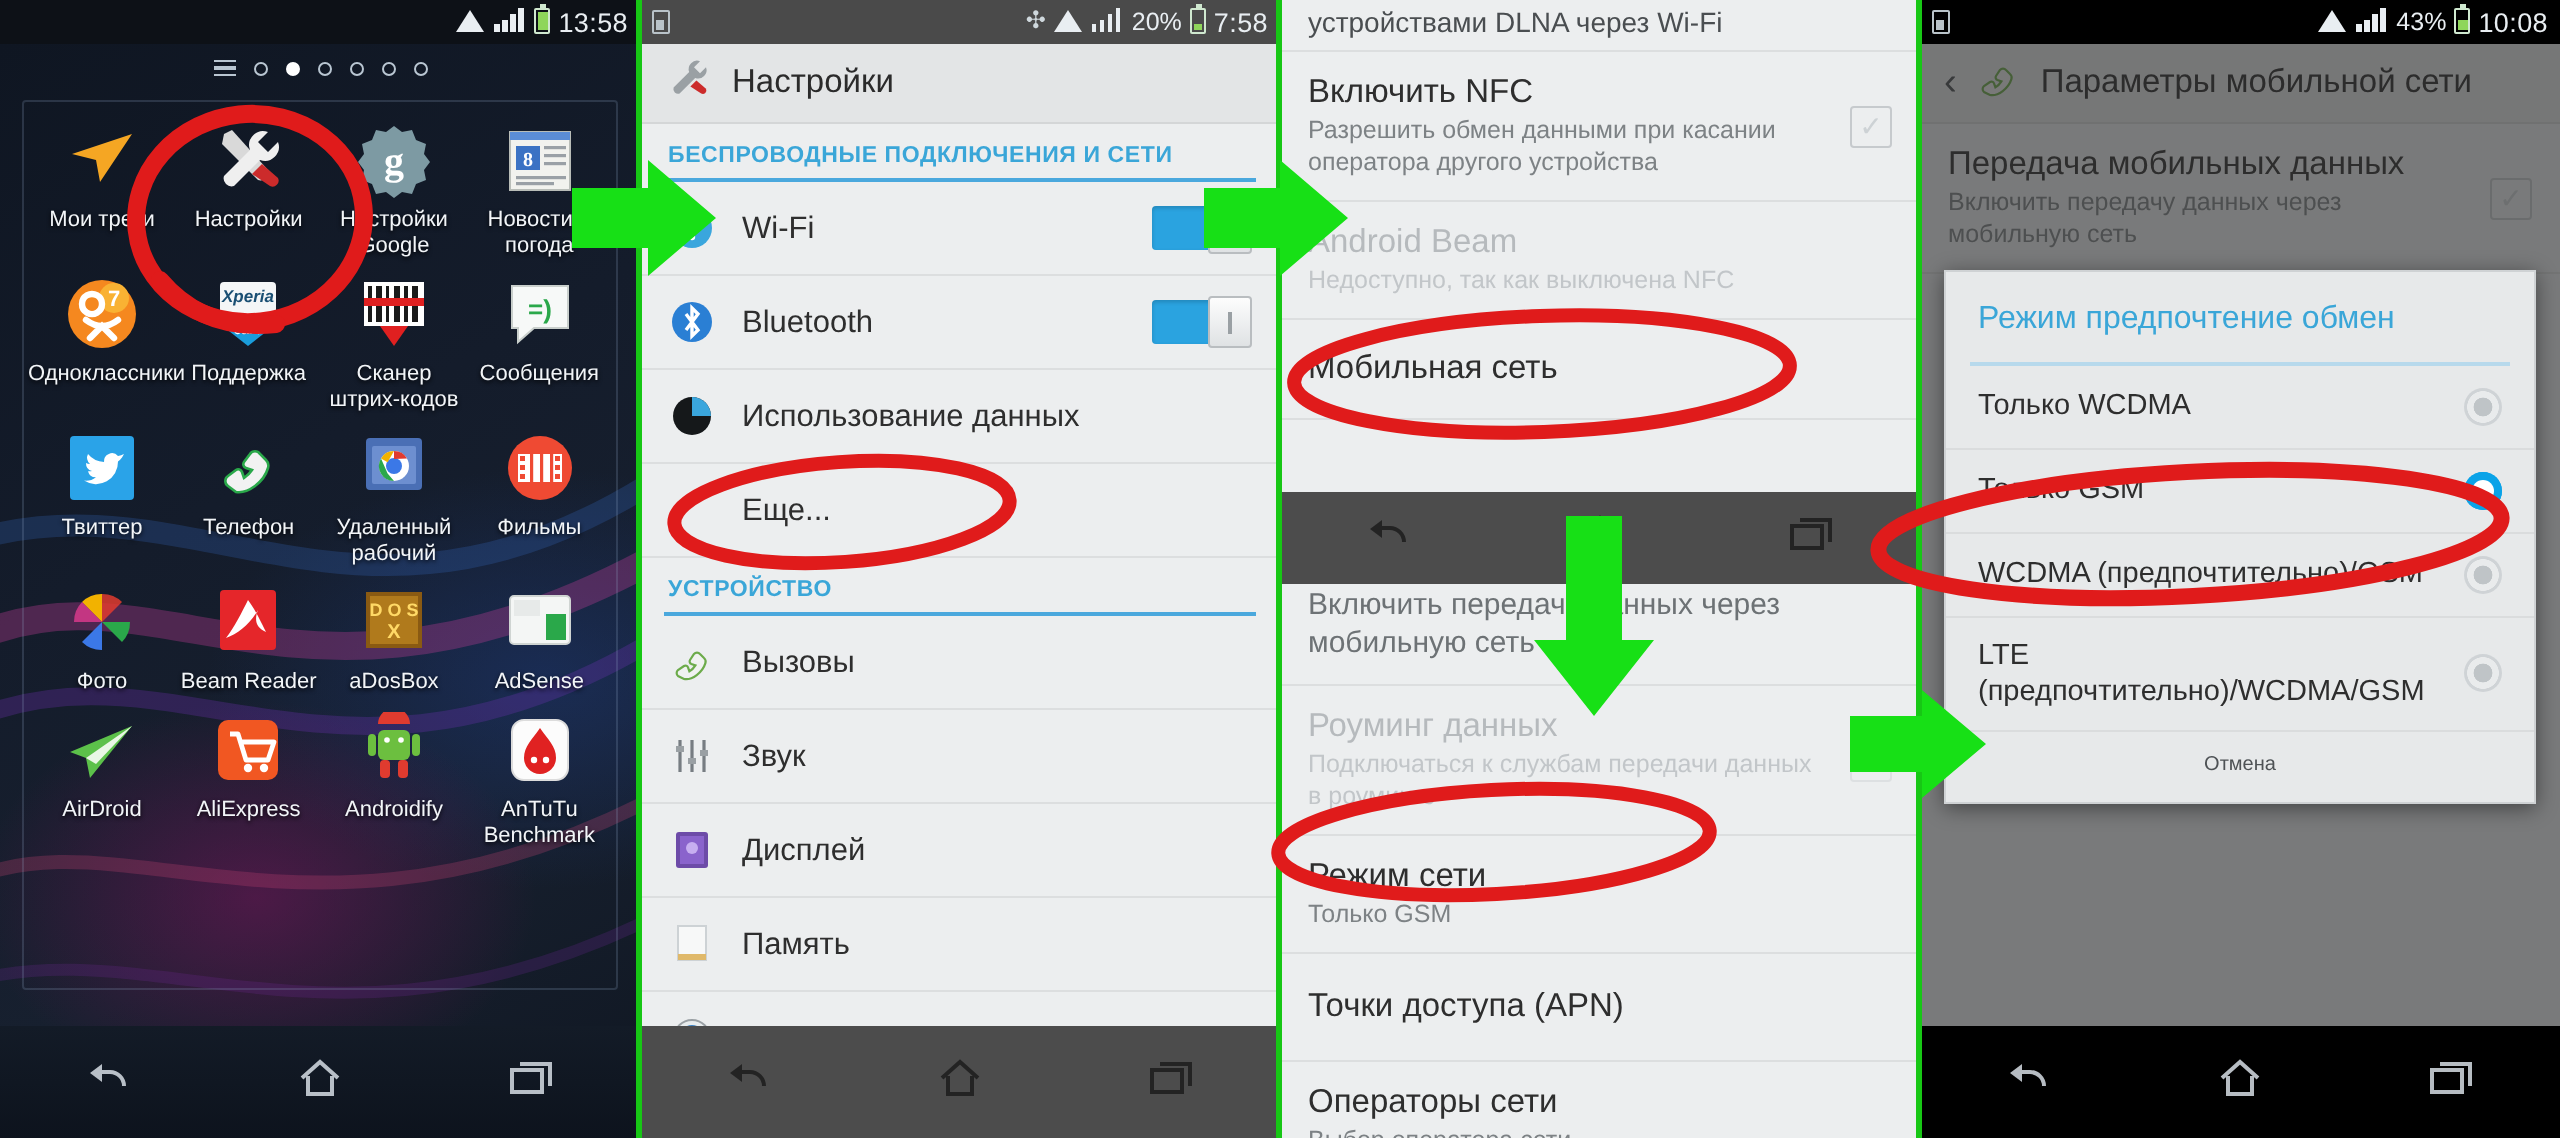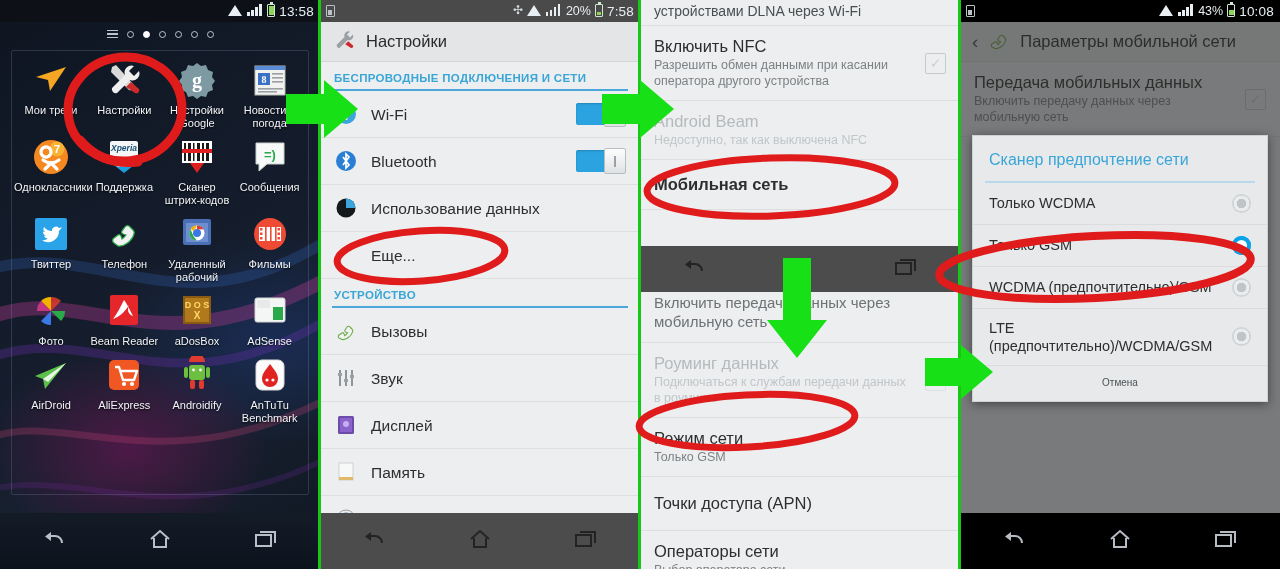--- a/index.html
+++ b/index.html
@@ -651,21 +651,21 @@
         <span class="chk">✓</span>
       </div>
 
       <div class="row dis">
         <span class="row-txt">
           <span class="row-title big" style="display:block;">Android Beam</span>
           <span class="row-sub" style="display:block;">Недоступно, так как выключена NFC</span>
         </span>
       </div>
 
-      <div class="row" style="min-height:50px;font-weight:bold;">
+      <div class="row" style="min-height:50px;">
         <span class="row-txt row-title big">Мобильная сеть</span>
       </div>
     </div>
 
     <div class="split-nav">
       <span class="nav-ico">
         <svg width="26" height="20" viewBox="0 0 26 20">
             <path d="M21 14 a7 7 0 0 0 -7 -7 h-7" stroke="#1d1d1d" stroke-width="2" fill="none"></path>
             <path d="M10 3 L4 7.5 L10 12 Z" fill="#1d1d1d"></path>
           </svg>
@@ -757,21 +757,21 @@
         <span class="row-txt">
           <span class="row-title big" style="display:block;">Передача мобильных данных</span>
           <span class="row-sub" style="display:block;">Включить передачу данных через мобильную сеть</span>
         </span>
         <span class="chk">✓</span>
       </div>
 
       <div class="dim"></div>
 
       <div class="dialog">
-        <div class="dlg-title">Сканер предпочтение сети</div>
+        <div class="dlg-title">Режим предпочтение обмен</div>
         <div class="dlg-rule"></div>
 
         <div class="dlg-item">
           <span class="dlg-label">Только WCDMA</span>
           <span class="radio"></span>
         </div>
 
         <div class="dlg-item">
           <span class="dlg-label">Только GSM</span>
           <span class="radio on"></span>

